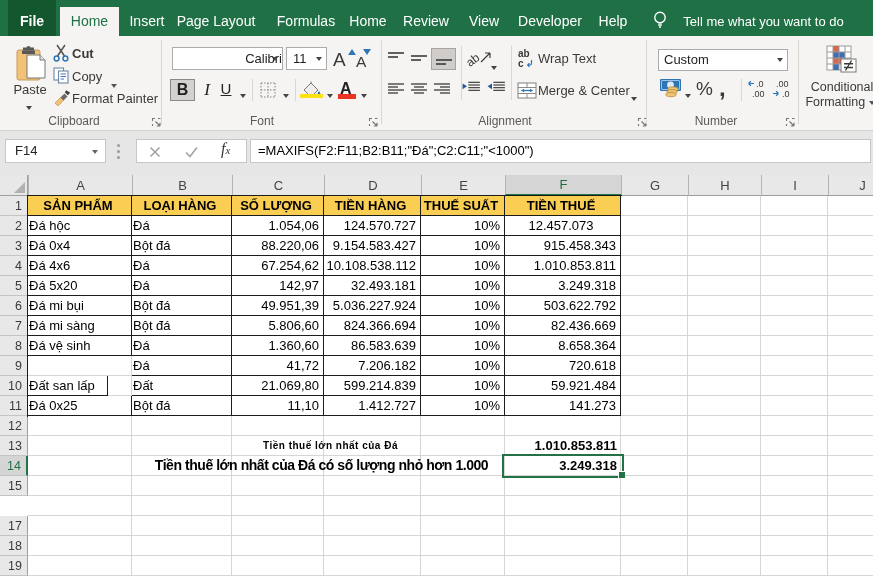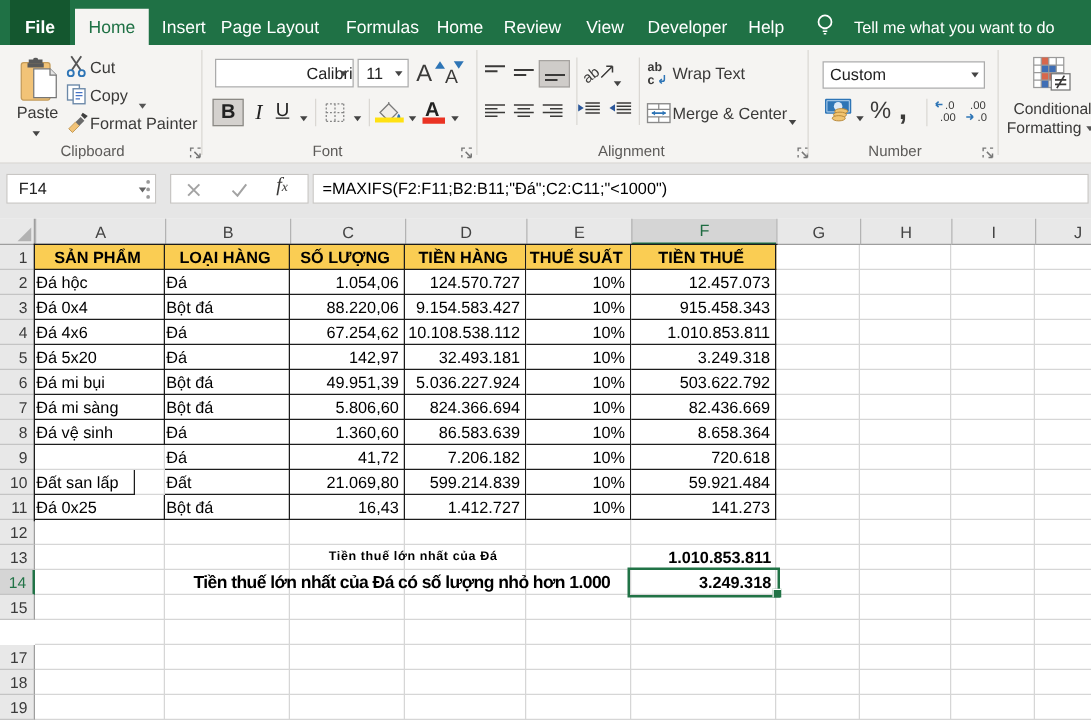--- a/index.html
+++ b/index.html
@@ -56,21 +56,21 @@
 <path d="M12 9 H25 L30 14 V32 H12 Z" fill="#fff" stroke="#767676" stroke-width="1"></path>
 <path d="M25 9 L25 14 L30 14" fill="#e4e4e4" stroke="#767676" stroke-width="1"></path>
 </svg>
 <div class="rtext" style="left:10px;top:46px;width:40px;text-align:center;">Paste</div>
 <div class="abs" style="left:26px;top:62px;"><span class="darr"></span></div>
 <svg class="abs" style="left:53px;top:8px;" width="16" height="19" viewBox="0 0 16 19">
 <path d="M4 1 L11.5 12 M12 1 L4.5 12" stroke="#555" stroke-width="1.5" fill="none"></path>
 <circle cx="3.6" cy="14.5" r="2.4" fill="none" stroke="#2E75B6" stroke-width="1.5"></circle>
 <circle cx="12.4" cy="14.5" r="2.4" fill="none" stroke="#2E75B6" stroke-width="1.5"></circle>
 </svg>
-<div class="rtext" style="left:72px;top:10px;">Cut</div>
+<div class="rtext" style="left:72px;top:10px;font-weight:bold;">Cut</div>
 <svg class="abs" style="left:53px;top:31px;" width="17" height="17" viewBox="0 0 17 17">
 <rect x="1" y="1" width="9.5" height="12" fill="#fff" stroke="#6b88a8" stroke-width="1.1"></rect>
 <rect x="5.5" y="4" width="9.5" height="12" fill="#fff" stroke="#6b88a8" stroke-width="1.1"></rect>
 <path d="M7.5 7 H13 M7.5 9.5 H13 M7.5 12 H11" stroke="#4472C4" stroke-width="1"></path>
 </svg>
 <div class="rtext" style="left:72px;top:33px;text-align:center;">Copy</div>
 <div class="abs" style="left:111px;top:40px;"><span class="darr" style="border-top-color:#555;"></span></div>
 <svg class="abs" style="left:54px;top:53px;" width="18" height="18" viewBox="0 0 18 18">
 <path d="M1 14 L6.5 8.5 L9.5 11.5 L4 17 Z" fill="#F2C377" stroke="#C49B59" stroke-width="0.8"></path>
 <path d="M6.5 8.5 L10.5 4.5 L13.5 7.5 L9.5 11.5 Z" fill="#6b6b6b"></path>
@@ -232,21 +232,21 @@
 <rect x="7" y="13" width="9" height="6" fill="#D8674C"></rect>
 <rect x="7" y="19" width="6" height="6" fill="#3F6EB5"></rect>
 <path d="M7 1 V25 M13 1 V25 M19 1 V25 M1 7 H25 M1 13 H25 M1 19 H25" stroke="#9a9a9a" stroke-width="1" fill="none"></path>
 <rect x="15" y="14" width="15" height="13" fill="#fff" stroke="#767676" stroke-width="1"></rect>
 <path d="M18 22.5 H27 M18 18.8 H27 M25.5 15.5 L19.5 25.5" stroke="#3b3a39" stroke-width="1.4" fill="none"></path>
 </svg>
 <div class="rtext" style="left:802px;top:44px;width:80px;text-align:center;font-size:12.5px;">Conditional</div>
 <div class="rtext" style="left:800px;top:59px;width:80px;text-align:center;font-size:12.5px;">Formatting <span class="darr" style="border-top-color:#555;"></span></div>
 </div>
 <div id="fbar">
-<div class="fbox" style="left:5px;width:120px;">
+<div class="fbox" style="left:5px;width:101px;">
       <span style="position:absolute;left:9px;top:3px;font-size:13px;color:#222;">F14</span>
       <span class="darr" style="position:absolute;right:7px;top:10px;border-top-color:#666;"></span>
     </div>
 <div class="abs" style="left:117px;top:13px;width:4px;height:20px;">
       <div style="width:3px;height:3px;border-radius:50%;background:#9a9a9a;margin-bottom:3px;"></div>
       <div style="width:3px;height:3px;border-radius:50%;background:#9a9a9a;margin-bottom:3px;"></div>
       <div style="width:3px;height:3px;border-radius:50%;background:#9a9a9a;"></div>
     </div>
 <div class="fbox" style="left:136px;width:111px;"></div>
 <svg class="abs" style="left:149px;top:15px;" width="12" height="12" viewBox="0 0 12 12">
@@ -325,21 +325,21 @@
 <div class="tcell thead" style="left:132px;top:21px;width:100px;height:20px;">LOẠI HÀNG</div>
 <div class="tcell thead" style="left:232px;top:21px;width:92px;height:20px;">SỐ LƯỢNG</div>
 <div class="tcell thead" style="left:324px;top:21px;width:97px;height:20px;">TIỀN HÀNG</div>
 <div class="tcell thead" style="left:421px;top:21px;width:84px;height:20px;">THUẾ SUẤT</div>
 <div class="tcell thead" style="left:505px;top:21px;width:116px;height:20px;">TIỀN THUẾ</div>
 <div class="tcell" style="left:28px;top:41px;width:104px;height:20px;">Đá hộc</div>
 <div class="tcell" style="left:132px;top:41px;width:100px;height:20px;">Đá</div>
 <div class="tcell num" style="left:232px;top:41px;width:92px;height:20px;">1.054,06</div>
 <div class="tcell num" style="left:324px;top:41px;width:97px;height:20px;">124.570.727</div>
 <div class="tcell num" style="left:421px;top:41px;width:84px;height:20px;">10%</div>
-<div class="tcell num" style="left:505px;top:41px;width:116px;height:20px;">12.457.073</div>
+<div class="tcell num" style="left:505px;top:41px;width:116px;height:20px;text-align:center;">12.457.073</div>
 <div class="tcell" style="left:28px;top:61px;width:104px;height:20px;">Đá 0x4</div>
 <div class="tcell" style="left:132px;top:61px;width:100px;height:20px;">Bột đá</div>
 <div class="tcell num" style="left:232px;top:61px;width:92px;height:20px;">88.220,06</div>
 <div class="tcell num" style="left:324px;top:61px;width:97px;height:20px;">9.154.583.427</div>
 <div class="tcell num" style="left:421px;top:61px;width:84px;height:20px;">10%</div>
 <div class="tcell num" style="left:505px;top:61px;width:116px;height:20px;">915.458.343</div>
 <div class="tcell" style="left:28px;top:81px;width:104px;height:20px;">Đá 4x6</div>
 <div class="tcell" style="left:132px;top:81px;width:100px;height:20px;">Đá</div>
 <div class="tcell num" style="left:232px;top:81px;width:92px;height:20px;">67.254,62</div>
 <div class="tcell num" style="left:324px;top:81px;width:97px;height:20px;">10.108.538.112</div>
@@ -375,21 +375,21 @@
 <div class="tcell num" style="left:421px;top:181px;width:84px;height:20px;">10%</div>
 <div class="tcell num" style="left:505px;top:181px;width:116px;height:20px;">720.618</div>
 <div class="tcell" style="left:28px;top:201px;width:80px;height:20px;">Đất san lấp</div>
 <div class="tcell" style="left:132px;top:201px;width:100px;height:20px;">Đất</div>
 <div class="tcell num" style="left:232px;top:201px;width:92px;height:20px;">21.069,80</div>
 <div class="tcell num" style="left:324px;top:201px;width:97px;height:20px;">599.214.839</div>
 <div class="tcell num" style="left:421px;top:201px;width:84px;height:20px;">10%</div>
 <div class="tcell num" style="left:505px;top:201px;width:116px;height:20px;">59.921.484</div>
 <div class="tcell" style="left:28px;top:221px;width:104px;height:20px;">Đá 0x25</div>
 <div class="tcell" style="left:132px;top:221px;width:100px;height:20px;">Bột đá</div>
-<div class="tcell num" style="left:232px;top:221px;width:92px;height:20px;">16,43</div>
+<div class="tcell num" style="left:232px;top:221px;width:92px;height:20px;">11,10</div>
 <div class="tcell num" style="left:324px;top:221px;width:97px;height:20px;">1.412.727</div>
 <div class="tcell num" style="left:421px;top:221px;width:84px;height:20px;">10%</div>
 <div class="tcell num" style="left:505px;top:221px;width:116px;height:20px;">141.273</div>
 <div class="cell b" style="left:28px;top:260px;width:605px;text-align:center;line-height:21px;font-size:10px;letter-spacing:0.5px;">Tiền thuế lớn nhất của Đá</div>
 <div class="cell b num" style="left:505px;top:261px;width:112px;line-height:20px;">1.010.853.811</div>
 <div class="cell b" style="left:28px;top:280px;width:587px;text-align:center;line-height:21px;font-size:14px;letter-spacing:-0.45px;">Tiền thuế lớn nhất của Đá có số lượng nhỏ hơn 1.000</div>
 <div class="cell b num" style="left:505px;top:281px;width:112px;line-height:20px;">3.249.318</div>
 <div class="abs" style="left:502px;top:279px;width:122px;height:24px;border:2px solid #217346;"></div>
 <div class="abs" style="left:618px;top:296px;width:7px;height:7px;background:#217346;border-left:1px solid #fff;border-top:1px solid #fff;"></div>
 </div>

